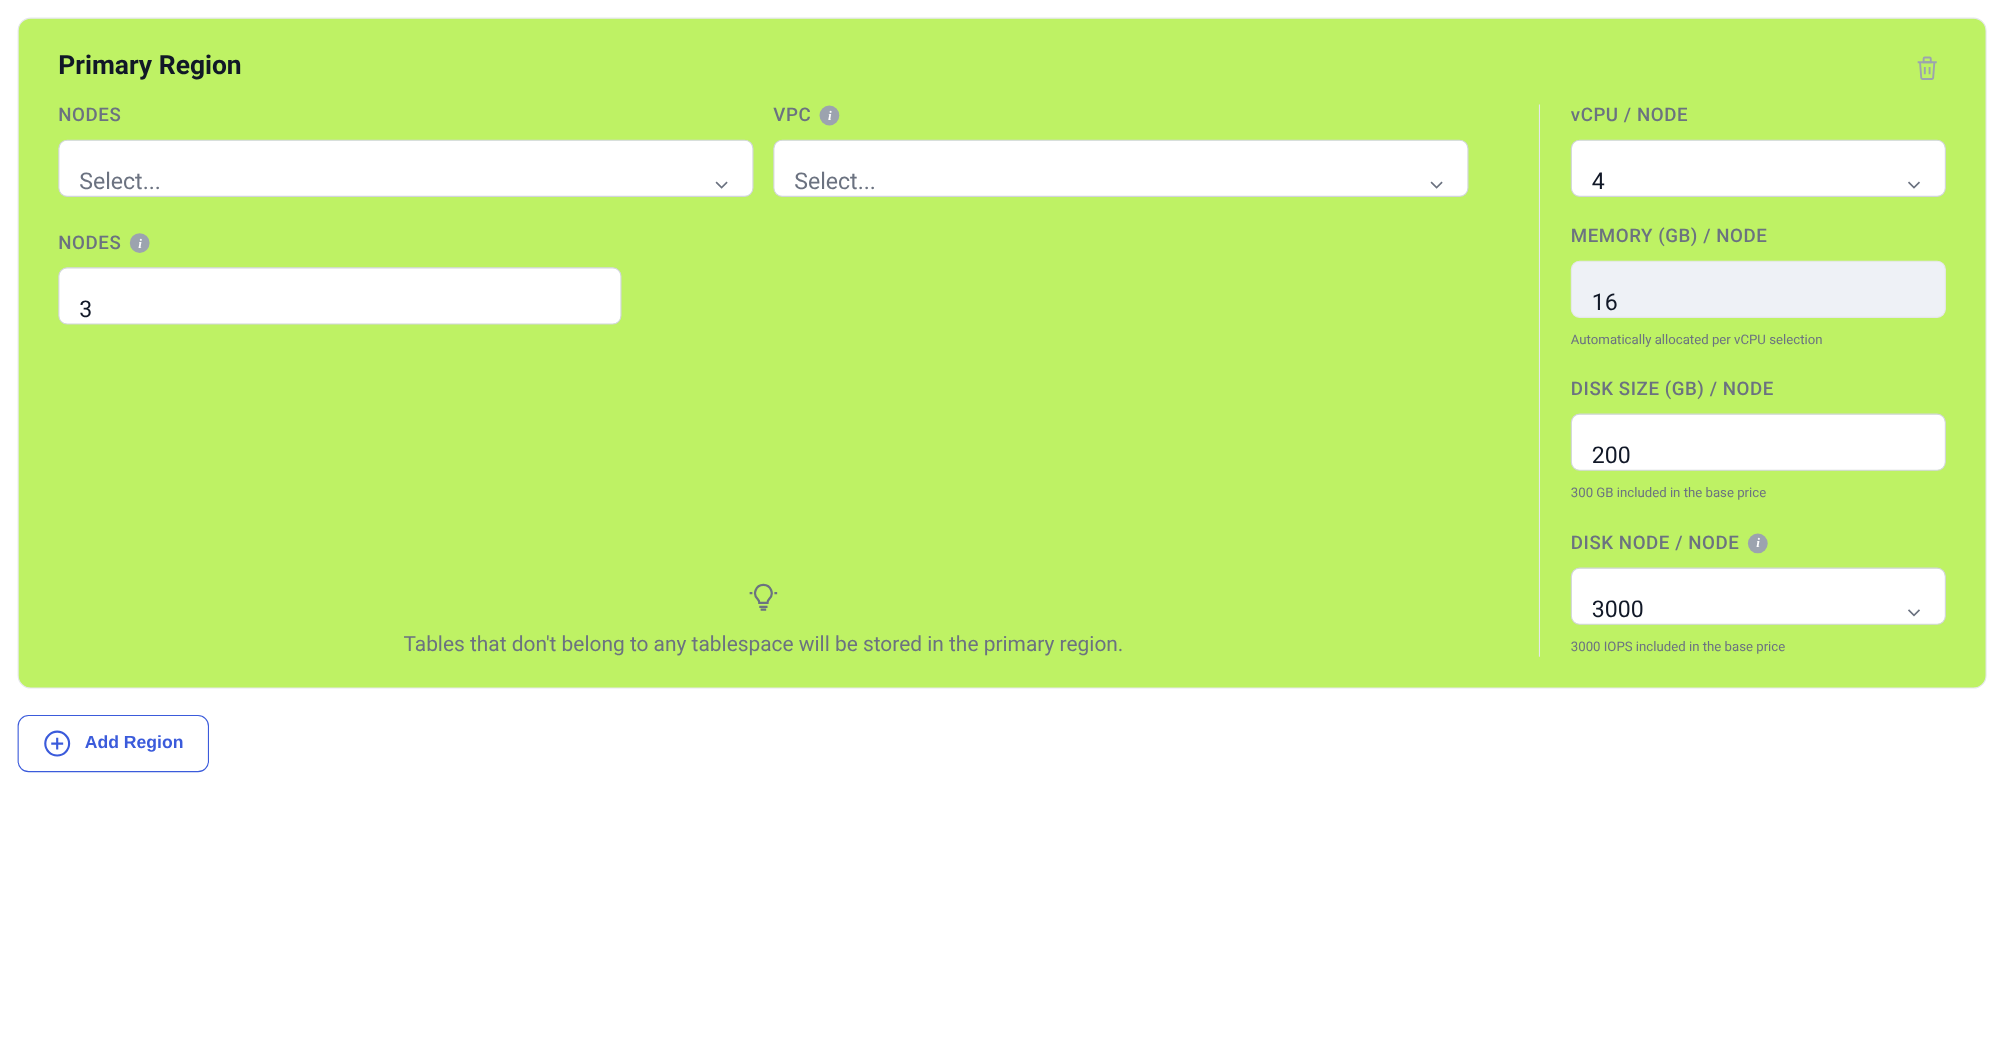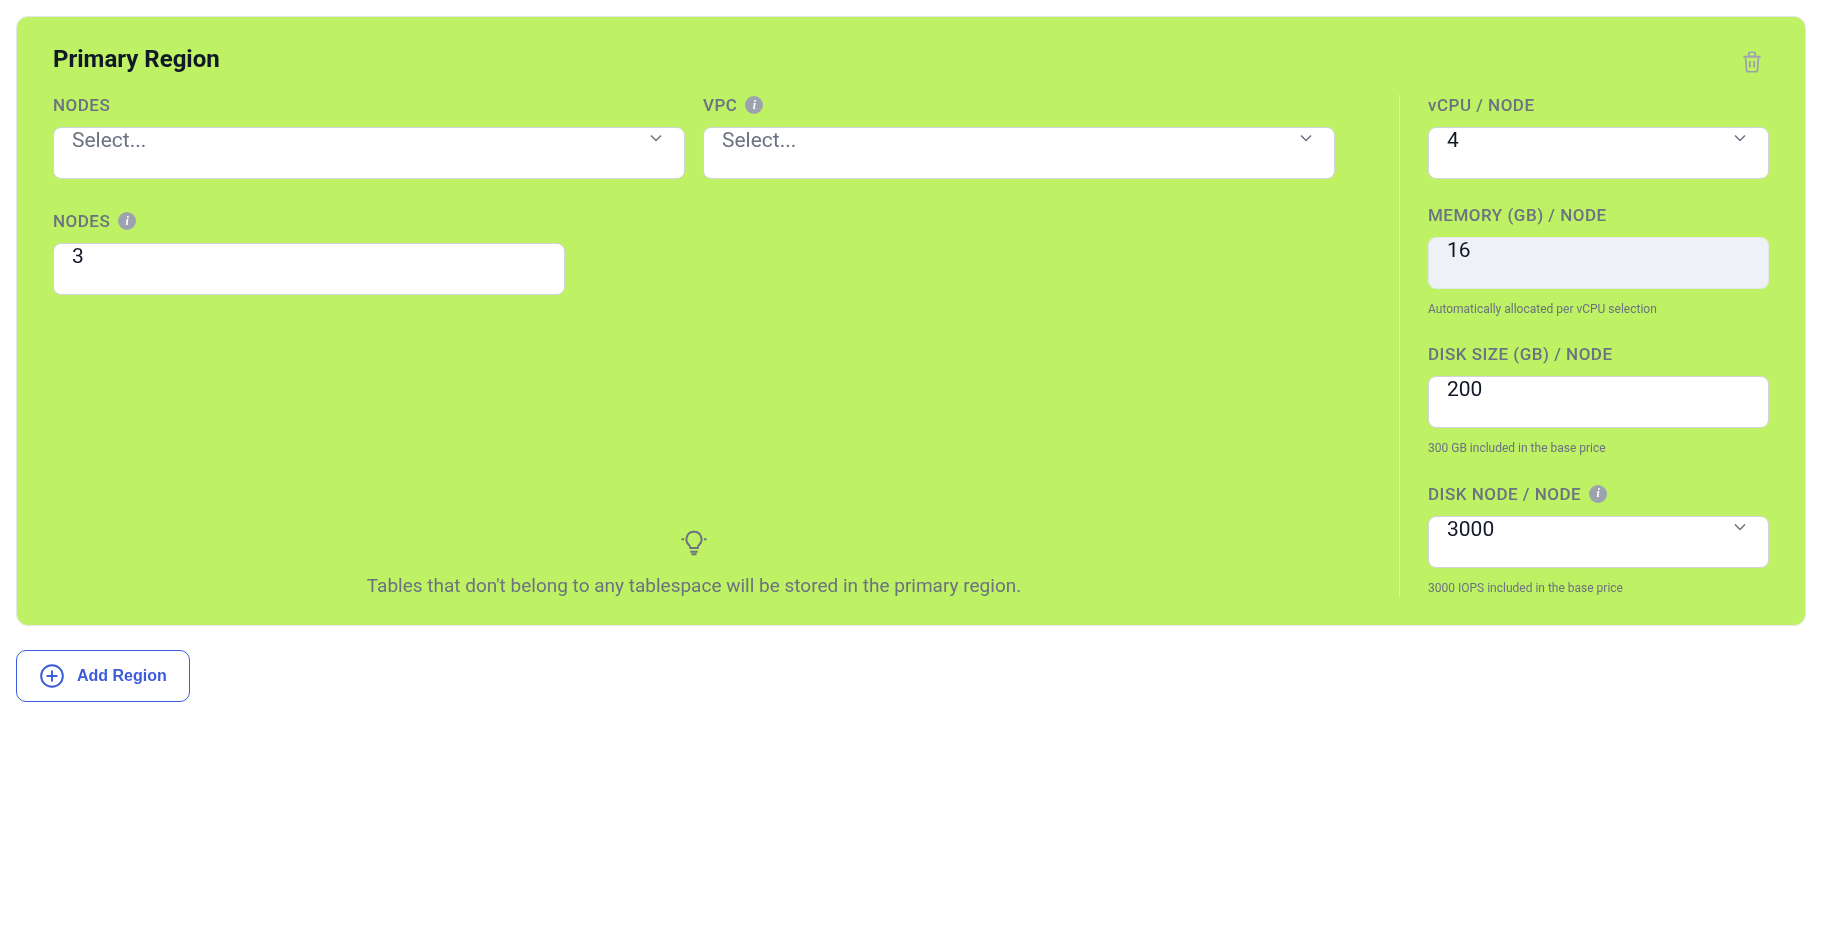--- a/index.html
+++ b/index.html
@@ -92,21 +92,21 @@
     font-family: Georgia, serif;
     font-weight: 700;
   }
   .select-box, .input-box {
     border: 1px solid #d1d5db;
     border-radius: 8px;
     background: #fff;
     height: 52px;
     padding: 0 18px;
     display: flex;
-    align-items: flex-start;
+    align-items: flex-end;
     justify-content: space-between;
     font-size: 21px;
     color: #111827;
     cursor: pointer;
     gap: 24px;
   }
   .select-box.placeholder .sel-value { color: #6b7280; }
   .input-box { cursor: text; }
   .input-box.disabled {
     background: #eef1f6;

